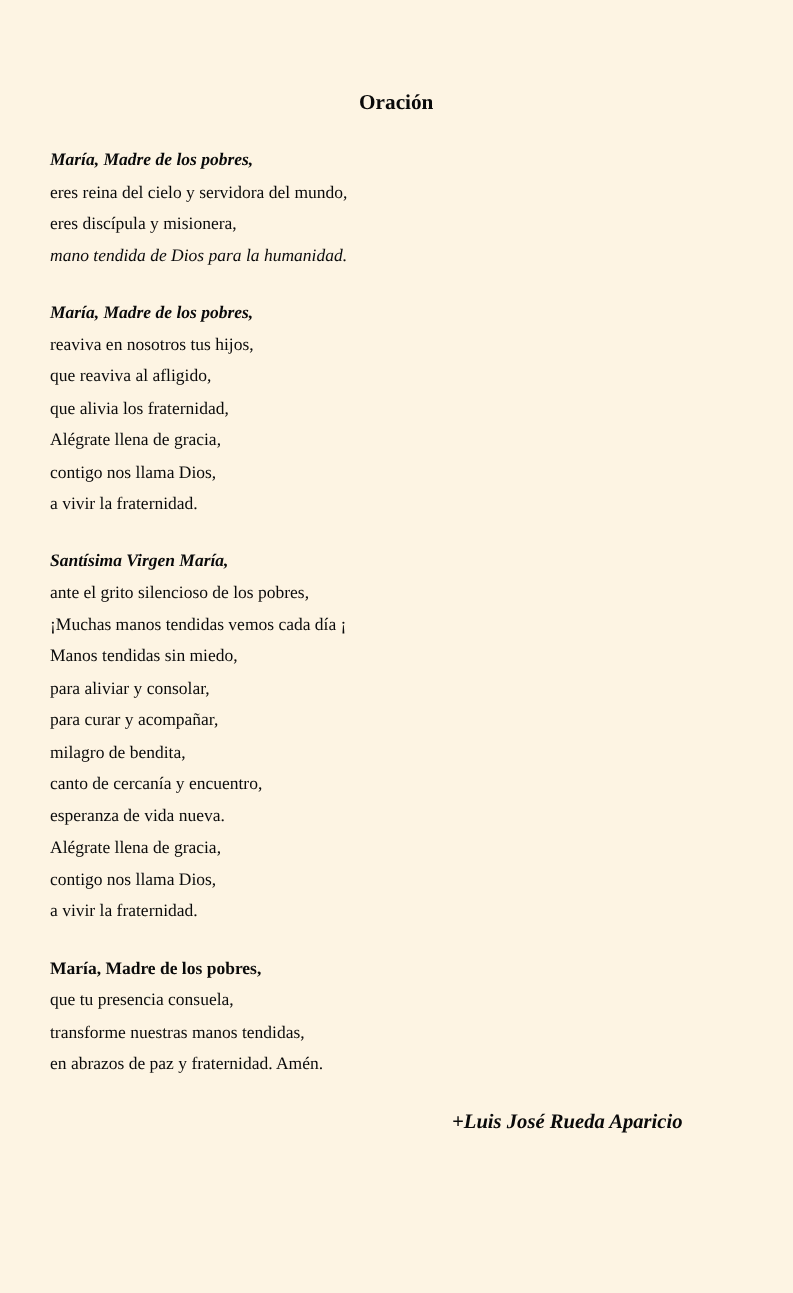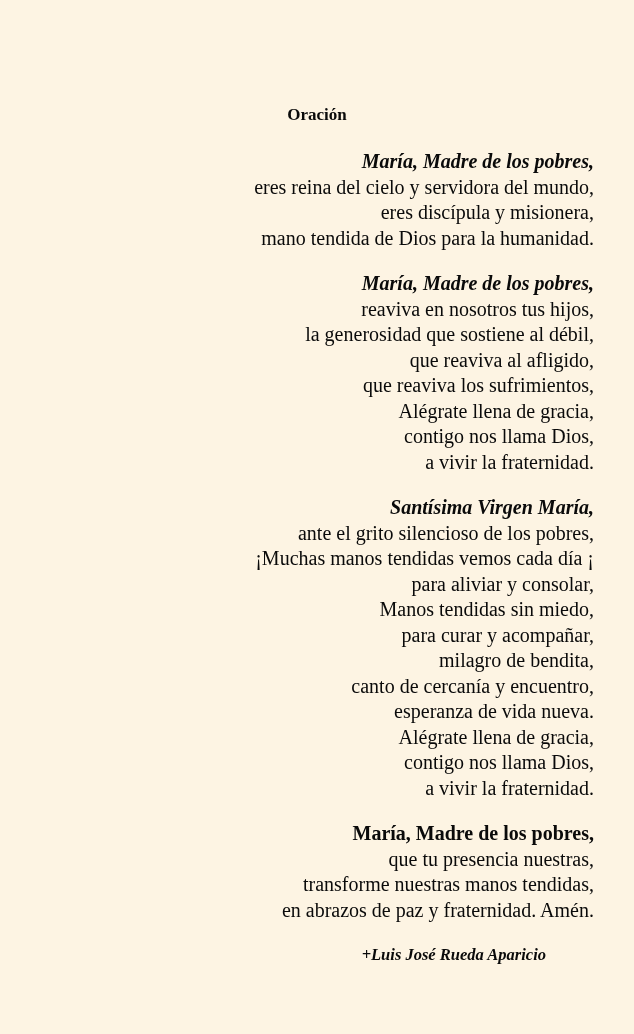--- a/index.html
+++ b/index.html
@@ -14,43 +14,43 @@
     color: #0a0a0a;
     overflow: hidden;
   }
   .page {
     width: 634px;
     height: 880px;
     box-sizing: border-box;
     padding: 70px 40px 28px 40px;
     display: flex;
     flex-direction: column;
-    margin-top: 33px;
   }
   .title-block {
     text-align: center;
     font-weight: bold;
     font-size: 17px;
     line-height: 24px;
     margin-bottom: 22px;
   }
   .stanza {
-    text-align: right;
-    font-size: 20px;
+    text-align: left;
+    font-size: 14px;
     line-height: 25.5px;
     margin-bottom: 20px;
   }
   .stanza .lead {
     font-weight: bold;
     font-style: italic;
   }
   .stanza .lead-plain {
     font-weight: bold;
   }
   .stanza .ital {
+    font-style: italic;
   }
   .line {
     display: block;
     white-space: nowrap;
   }
   .signature {
     margin-top: auto;
     text-align: right;
     font-weight: bold;
     font-style: italic;
@@ -72,46 +72,45 @@
   <div class="stanza">
     <span class="line lead">María, Madre de los pobres,</span>
     <span class="line">eres reina del cielo y servidora del mundo,</span>
     <span class="line">eres discípula y misionera,</span>
     <span class="line ital">mano tendida de Dios para la humanidad.</span>
   </div>
 
   <div class="stanza">
     <span class="line lead">María, Madre de los pobres,</span>
     <span class="line">reaviva en nosotros tus hijos,</span>
-    <span class="line">la generosidad que sostiene al débil,</span>
     <span class="line">que reaviva al afligido,</span>
-    <span class="line">que reaviva los sufrimientos,</span>
+    <span class="line">que alivia los fraternidad,</span>
     <span class="line">Alégrate llena de gracia,</span>
     <span class="line">contigo nos llama Dios,</span>
     <span class="line">a vivir la fraternidad.</span>
   </div>
 
   <div class="stanza">
     <span class="line lead">Santísima Virgen María,</span>
     <span class="line">ante el grito silencioso de los pobres,</span>
     <span class="line">¡Muchas manos tendidas vemos cada día ¡</span>
+    <span class="line">Manos tendidas sin miedo,</span>
     <span class="line">para aliviar y consolar,</span>
-    <span class="line">Manos tendidas sin miedo,</span>
     <span class="line">para curar y acompañar,</span>
     <span class="line">milagro de bendita,</span>
     <span class="line">canto de cercanía y encuentro,</span>
     <span class="line">esperanza de vida nueva.</span>
     <span class="line">Alégrate llena de gracia,</span>
     <span class="line">contigo nos llama Dios,</span>
     <span class="line">a vivir la fraternidad.</span>
   </div>
 
   <div class="stanza">
     <span class="line lead-plain">María, Madre de los pobres,</span>
-    <span class="line">que tu presencia nuestras,</span>
+    <span class="line">que tu presencia consuela,</span>
     <span class="line">transforme nuestras manos tendidas,</span>
     <span class="line">en abrazos de paz y fraternidad. Amén.</span>
   </div>
 
   <div class="signature">
     <span class="line">+Luis José Rueda Aparicio</span>
 
   </div>
 
 </div>

